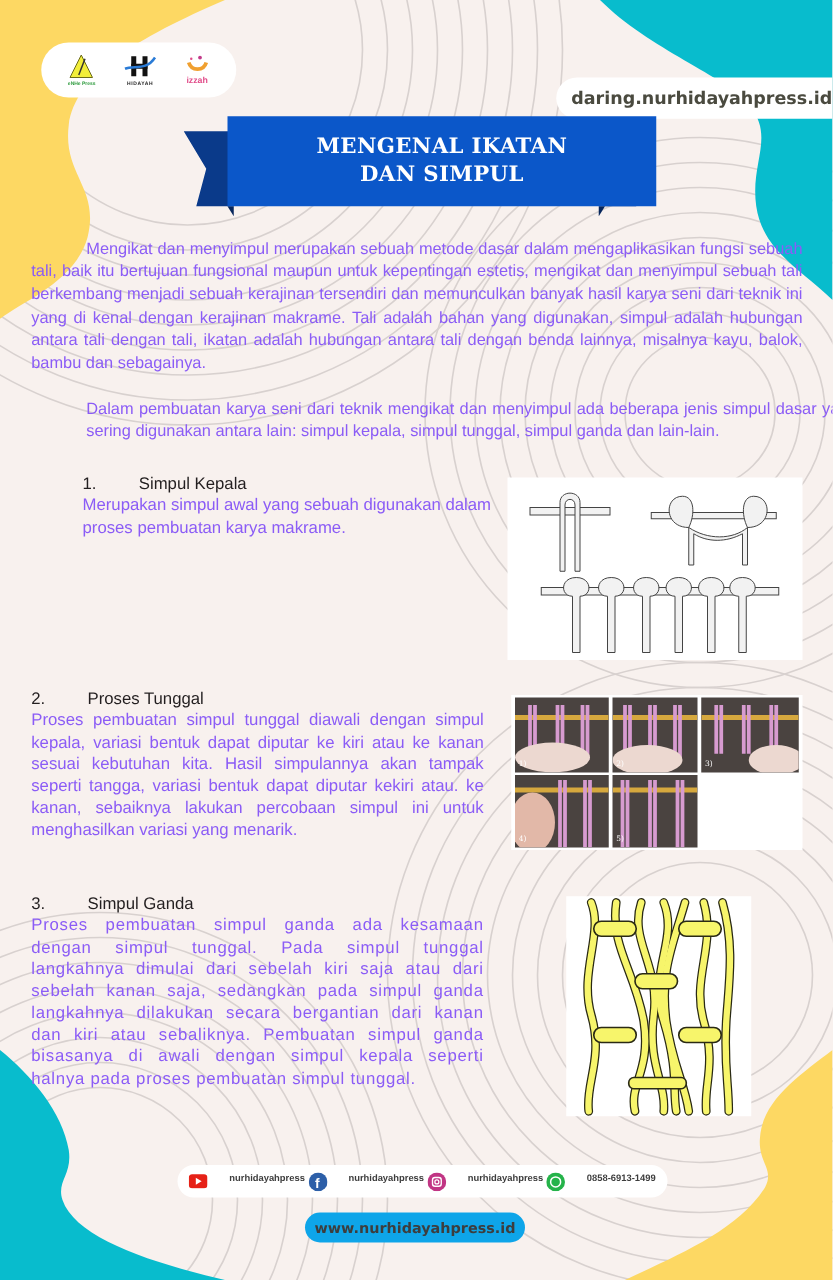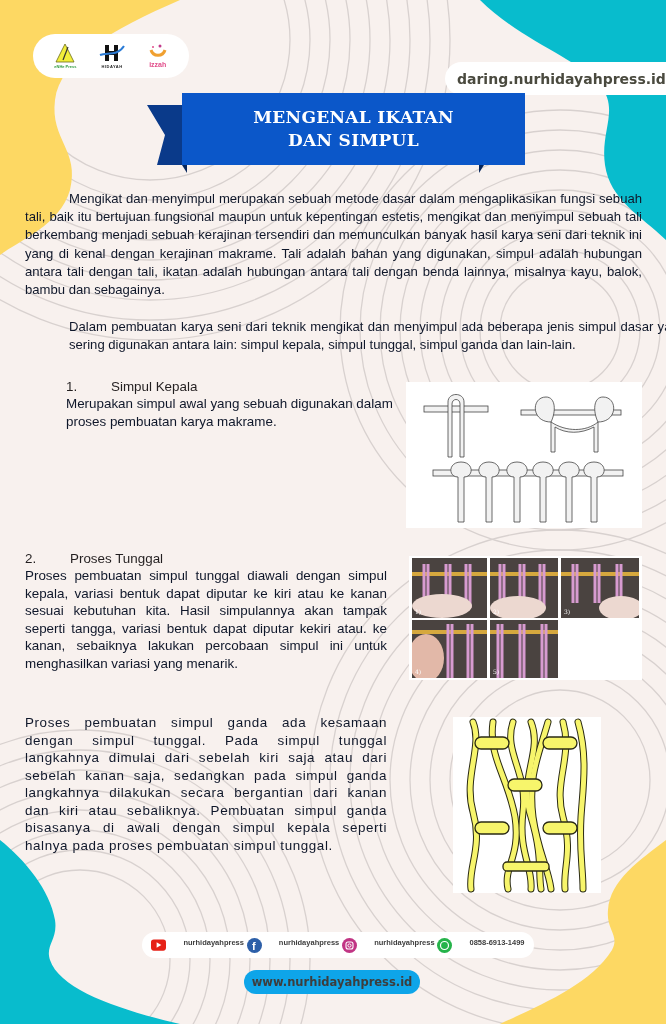--- a/index.html
+++ b/index.html
@@ -37,21 +37,21 @@
   .banner { left: 147px; top: 93px; width: 372px; height: 80px; }
   .banner-main {
     position: absolute; left: 35px; top: 0; width: 343px; height: 72px;
     background: #0b57c9; display: flex; flex-direction: column; align-items: center; justify-content: center;
     color: #fff; font-family: "DejaVu Serif", serif; font-weight: bold; font-size: 17px; line-height: 23px;
     text-align: center; letter-spacing: 0.3px;
   }
 
   
   .para {
-    font-size: 13.1px; line-height: 18.2px; text-align: justify; color: #0f172a;
+    font-size: 13.1px; line-height: 18.2px; text-align: justify; color: #8b5cf6;
   }
   .p1 { left: 25px; top: 190px; width: 617px; text-indent: 44px; }
   .p2 { left: 25px; top: 318px; width: 617px; margin-left: 44px; }
 
   .section-head { font-size: 13.4px; line-height: 17px; }
   .section-head .num { display: inline-block; width: 45px; }
   .sec { left: 25px; width: 362px; }
   .sec .para { font-size: 13.4px; line-height: 17.5px; }
   .s1 { top: 378px; margin-left: 41px; }
   .s2 { top: 550px; }
@@ -276,20 +276,23 @@
           <line x1="34" y1="4" x2="34" y2="58"></line>
           <line x1="52" y1="4" x2="52" y2="58"></line>
           <line x1="56" y1="4" x2="56" y2="58"></line>
         </g>
     </svg>
     <span class="photo-num">5)</span>
   </div>
 </div>
 
 <div class="layer sec s3">
+  <div class="section-head">
+    <span class="num">3.</span><span>Simpul Ganda</span>
+  </div>
   <p class="para wide">Proses pembuatan simpul ganda ada kesamaan dengan simpul tunggal. Pada simpul tunggal langkahnya dimulai dari sebelah kiri saja atau dari sebelah kanan saja, sedangkan pada simpul ganda langkahnya dilakukan secara bergantian dari kanan dan kiri atau sebaliknya. Pembuatan simpul ganda bisasanya di awali dengan simpul kepala seperti halnya pada proses pembuatan simpul tunggal.</p>
 </div>
 <div class="layer img-box img3">
   <svg width="148" height="176" viewBox="0 0 148 176">
     <g fill="none" stroke="#2a2a14" stroke-width="7" stroke-linecap="round">
       <path d="M20,5 C30,30 10,60 20,95 C30,130 15,150 18,172"></path>
       <path d="M40,5 C35,40 55,60 62,100 C68,140 50,150 55,172"></path>
       <path d="M60,5 C50,35 75,55 70,95 C65,135 80,150 78,172"></path>
       <path d="M78,5 C90,35 65,60 78,100 C90,140 85,155 88,172"></path>
       <path d="M95,5 C85,40 75,60 80,100 C85,135 95,150 98,172"></path>

